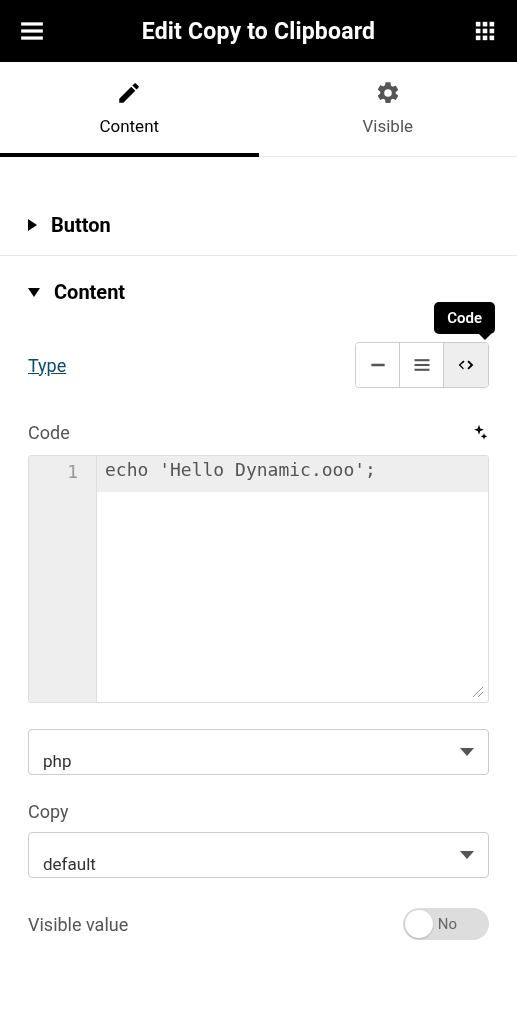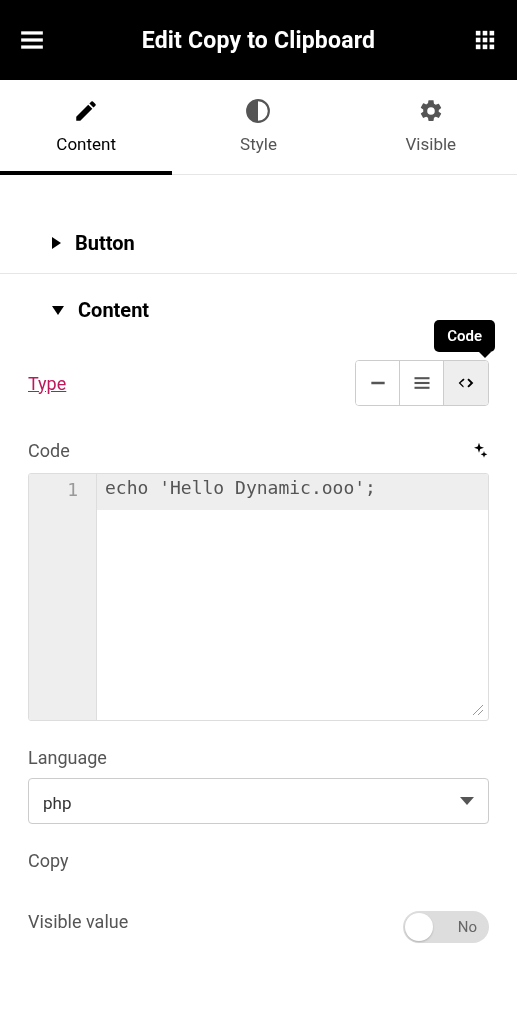--- a/index.html
+++ b/index.html
@@ -1,21 +1,21 @@
 <!DOCTYPE html>
 <html><head>
 <meta charset="utf-8">
 <style>
   * { box-sizing: border-box; margin: 0; padding: 0; }
   html, body { width: 517px; font-family: -apple-system, BlinkMacSystemFont, "Segoe UI", Roboto, Helvetica, Arial, sans-serif; color: #000; background: #fff; }
   
   .topbar {
     background: #000;
     color: #fff;
-    height: 80px;
+    height: 62px;
     display: flex;
     align-items: center;
     justify-content: space-between;
     padding: 0 18px;
   }
   .topbar .burger, .topbar .grid {
     width: 28px; height: 28px; display: inline-flex; align-items: center; justify-content: center;
     cursor: pointer;
   }
   .topbar .title {
@@ -51,21 +51,20 @@
   .section {
     border-bottom: 1px solid #e6e6e6;
   }
   .section-header {
     display: flex;
     align-items: center;
     padding: 18px 28px;
     font-weight: 700;
     font-size: 20px;
     cursor: pointer;
-    margin-left: 24px;
   }
   .section-header .caret {
     width: 0; height: 0;
     margin-right: 14px;
     display: inline-block;
   }
   .caret.right {
     border-top: 6px solid transparent;
     border-bottom: 6px solid transparent;
     border-left: 9px solid #000;
@@ -83,21 +82,21 @@
   .row {
     display: flex;
     align-items: center;
     justify-content: space-between;
     padding: 20px 0 12px;
   }
   .row .label {
     font-size: 18px;
     color: #555;
   }
-  .row-top .label { color: #be185d; text-decoration: underline; }
+  .row-top .label { color: #0c4a6e; text-decoration: underline; }
   
   .seg-wrap { position: relative; }
   .seg {
     display: inline-flex;
     border: 1px solid #ccc;
     border-radius: 4px;
     overflow: hidden;
   }
   .seg button {
     width: 44px; height: 44px;
@@ -186,56 +185,56 @@
     color: #555;
     margin-bottom: 10px;
     display: block;
   }
   .select {
     position: relative;
     border: 1px solid #ccc;
     border-radius: 4px;
     height: 46px;
     display: flex;
-    align-items: flex-start;
-    padding: 14px 14px;
+    align-items: flex-end;
+    padding: 3px 14px;
     cursor: pointer;
     background: #fff;
   }
   .select .value { font-size: 17px; color: #333; }
   .select .chev {
     position: absolute;
     right: 14px;
     top: 50%;
     transform: translateY(-50%);
     width: 0; height: 0;
     border-left: 7px solid transparent;
     border-right: 7px solid transparent;
     border-top: 8px solid #555;
   }
   
-  .row.toggle-row { padding-top: 30px; align-items: flex-start; }
+  .row.toggle-row { padding-top: 30px; align-items: center; }
   .toggle {
     position: relative;
     width: 86px; height: 32px;
     background: #ddd;
     border-radius: 16px;
     cursor: pointer;
   }
   .toggle .knob {
     position: absolute;
     left: 2px; top: 2px;
     width: 28px; height: 28px;
     background: #fff;
     border-radius: 50%;
     box-shadow: 0 1px 2px rgba(0,0,0,0.2);
   }
   .toggle .tlabel {
     position: absolute;
-    right: 12px;
+    right: 32px;
     top: 50%;
     transform: translateY(-50%);
     font-size: 15px;
     color: #666;
   }
 </style>
 </head>
 <body>
 
 <div class="topbar">
@@ -267,29 +266,20 @@
     <span class="icon">
       <svg viewBox="0 0 24 24" width="26" height="26" fill="currentColor">
         <path d="M3 17.25V21h3.75L17.81 9.94l-3.75-3.75L3 17.25zM20.71 7.04a1 1 0 0 0 0-1.41l-2.34-2.34a1 1 0 0 0-1.41 0l-1.83 1.83 3.75 3.75 1.83-1.83z"></path>
       </svg>
     </span>
     <span class="label">Content</span>
   </div>
   <div class="tab">
     <span class="icon">
       <svg viewBox="0 0 24 24" width="26" height="26" fill="currentColor">
-        <path d="M12 2a10 10 0 1 0 0 20V2z"></path>
-        <circle cx="12" cy="12" r="10" fill="none" stroke="currentColor" stroke-width="2"></circle>
-      </svg>
-    </span>
-    <span class="label">Style</span>
-  </div>
-  <div class="tab">
-    <span class="icon">
-      <svg viewBox="0 0 24 24" width="26" height="26" fill="currentColor">
         <path d="M19.14 12.94a7.14 7.14 0 0 0 .05-.94 7.14 7.14 0 0 0-.05-.94l2.03-1.58a.5.5 0 0 0 .12-.64l-1.92-3.32a.5.5 0 0 0-.61-.22l-2.39.96a7.03 7.03 0 0 0-1.62-.94l-.36-2.54A.5.5 0 0 0 13.9 2h-3.8a.5.5 0 0 0-.49.42l-.36 2.54c-.58.24-1.12.55-1.62.94l-2.39-.96a.5.5 0 0 0-.61.22L2.71 8.48a.5.5 0 0 0 .12.64l2.03 1.58a7.14 7.14 0 0 0-.05.94c0 .32.02.63.05.94l-2.03 1.58a.5.5 0 0 0-.12.64l1.92 3.32c.14.24.43.34.61.22l2.39-.96c.5.39 1.04.7 1.62.94l.36 2.54a.5.5 0 0 0 .49.42h3.8a.5.5 0 0 0 .49-.42l.36-2.54c.58-.24 1.12-.55 1.62-.94l2.39.96c.18.12.47.02.61-.22l1.92-3.32a.5.5 0 0 0-.12-.64l-2.03-1.58zM12 15.5A3.5 3.5 0 1 1 12 8.5a3.5 3.5 0 0 1 0 7z"></path>
       </svg>
     </span>
     <span class="label">Visible</span>
   </div>
 </div>
 
 <div class="gap"></div>
 <div class="section">
   <div class="section-header">
@@ -348,29 +338,32 @@
       </div>
       <span class="resize-handle">
         <svg viewBox="0 0 14 14" width="14" height="14">
           <line x1="2" y1="12" x2="12" y2="2" stroke="#999" stroke-width="1"></line>
           <line x1="7" y1="12" x2="12" y2="7" stroke="#999" stroke-width="1"></line>
         </svg>
       </span>
     </div>
 
     <div class="field">
-      <span class="flabel">Language</span>
       <div class="select">
         <span class="value">php</span>
         <span class="chev"></span>
       </div>
     </div>
 
     <div class="field">
       <span class="flabel">Copy</span>
+      <div class="select">
+        <span class="value">default</span>
+        <span class="chev"></span>
+      </div>
     </div>
 
     <div class="row toggle-row">
       <span class="label">Visible value</span>
       <div class="toggle">
         <span class="tlabel">No</span>
         <span class="knob"></span>
       </div>
     </div>
 

